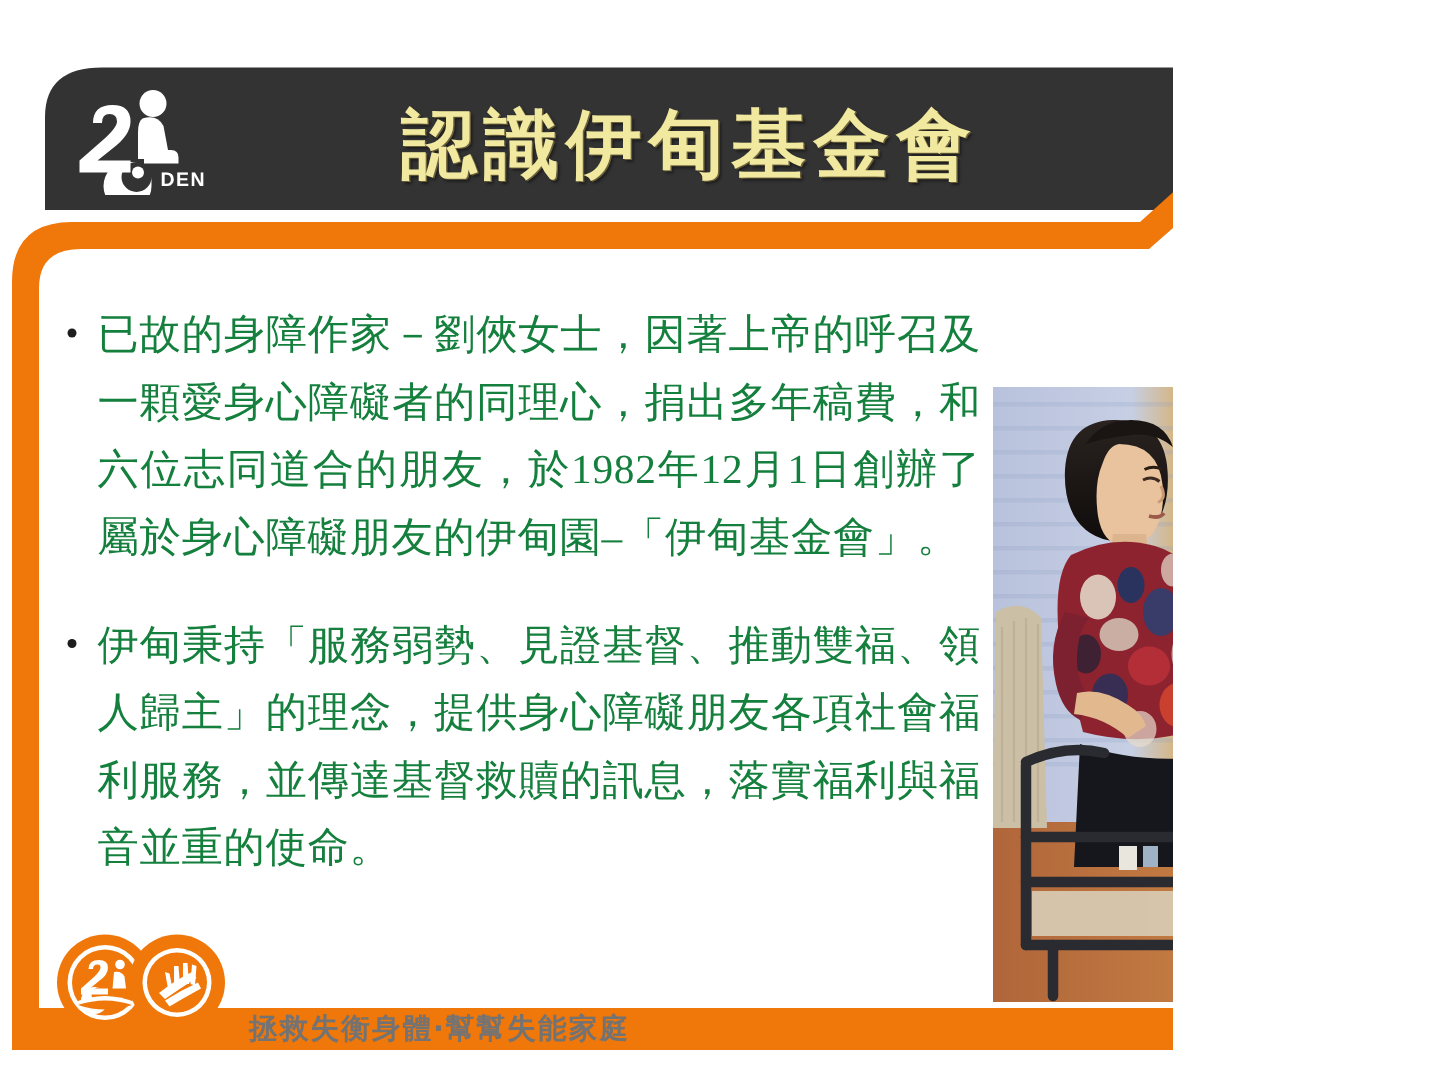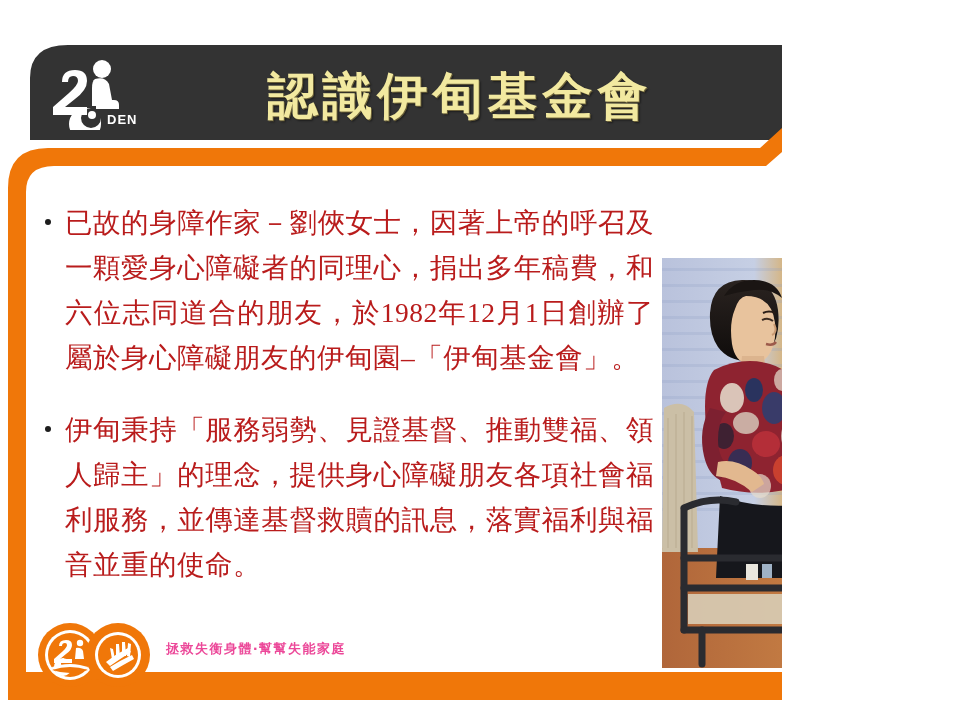--- a/index.html
+++ b/index.html
@@ -31,21 +31,21 @@
 
   
   .body-area{
     position:absolute;left:34px;top:172px;width:620px;height:430px;
   }
   .para{
     position:relative;
     padding-left:31px;
     font-size:27.5px;
     line-height:45px;
-    color:#b91c1c;
+    color:#15803d;
     letter-spacing:.5px;
     font-family:"Liberation Serif","DejaVu Serif",serif;
     text-align:justify;
     text-justify:inter-character;
   }
   .para + .para{margin-top:16px;}
   .para::before{
     content:"";
     position:absolute;left:11px;top:19px;
     width:6px;height:6px;border-radius:50%;
@@ -57,23 +57,23 @@
     position:absolute;left:662px;top:258px;width:205px;height:410px;
     overflow:hidden;background:#c9ccd8;
   }
   .photo svg{display:block;width:205px;height:410px;}
 
   
   .footer-logos{
     position:absolute;left:34px;top:618px;width:120px;height:74px;
   }
   .footer-tagline{
-    position:absolute;left:166px;top:640px;
+    position:absolute;left:166px;top:673px;
     font-family:"Liberation Sans","DejaVu Sans",sans-serif;
-    font-size:13px;font-weight:700;color:#ec4899;
+    font-size:19px;font-weight:700;color:#737373;
     letter-spacing:1.5px;white-space:nowrap;
   }
 
   
   .watermark{
     position:absolute;left:655px;top:660px;width:300px;height:60px;
     overflow:hidden;pointer-events:none;
   }
   .watermark span{
     display:block;

